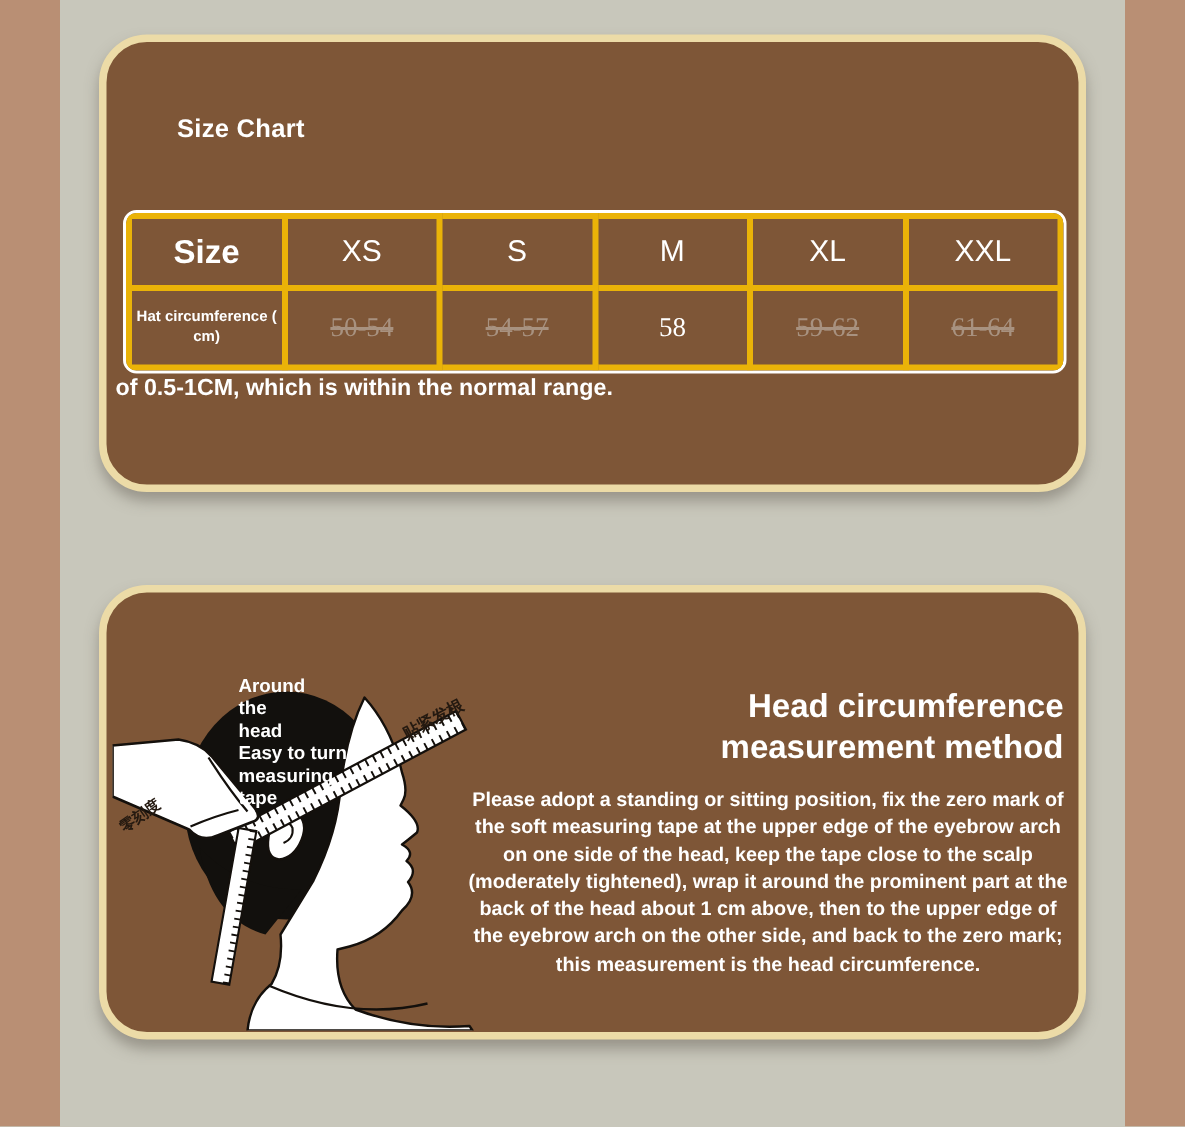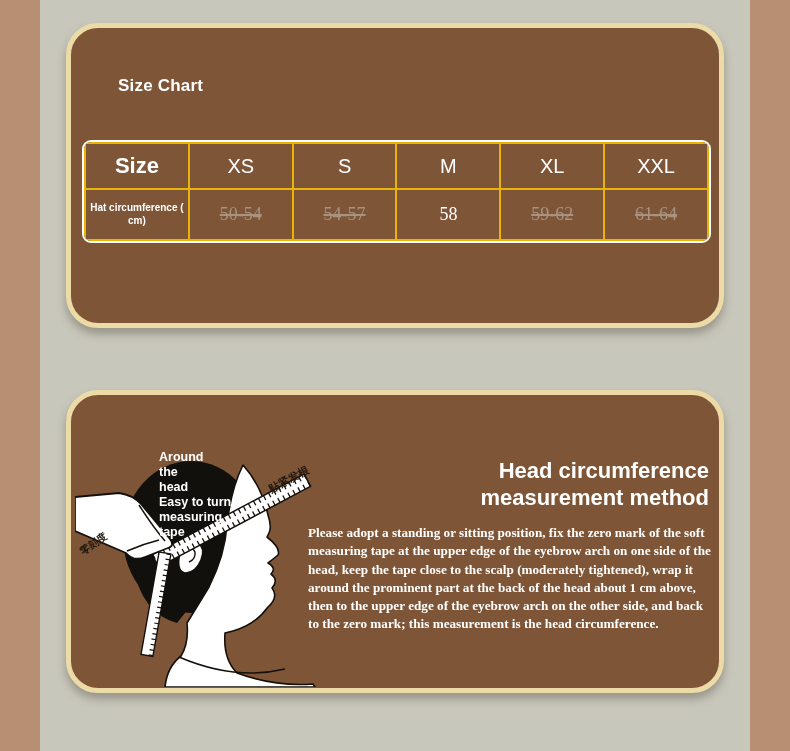--- a/index.html
+++ b/index.html
@@ -29,21 +29,21 @@
     color:#fff;font-size:17px;font-weight:bold;letter-spacing:.2px;
   }
   .table-wrap{
     position:absolute;left:11px;top:112px;width:625px;
     border:2px solid #fff;border-radius:9px;overflow:hidden;
   }
   table.size-table{
     width:100%;border-collapse:collapse;table-layout:fixed;
   }
   table.size-table th, table.size-table td{
-    border:2px solid #eab308;text-align:center;vertical-align:middle;
+    border:4px solid #eab308;text-align:center;vertical-align:middle;
     color:#fff;padding:0;
   }
   table.size-table tr:first-child th{height:44px;}
   table.size-table tr:last-child td{height:49px;}
   th.col-size{font-size:22px;font-weight:bold;}
   th.col-sz{font-size:20px;font-weight:400;}
   td.row-label{font-size:10px;font-weight:bold;line-height:1.25;padding:0 8px;}
   td.val{font-size:18px;font-weight:400;font-family:Liberation Serif, serif;}
   td.val.strike{color:#a89280;text-decoration:line-through;text-decoration-thickness:1.5px;}
   .note{
@@ -54,22 +54,21 @@
 
   
   .measure-text{position:absolute;left:218px;top:62px;width:420px;}
   .measure-heading{
     margin:0;color:#fff;font-size:22px;font-weight:bold;line-height:27px;text-align:right;
   }
   .measure-heading span{display:block;}
   .measure-body{
     margin:13px 0 0 19px;width:408px;
     color:#fff;font-size:13.2px;font-weight:bold;line-height:18.3px;
-    text-align:left;
-    font-family:Liberation Serif, serif;
+    text-align:center;
   }
   .illustration{position:absolute;left:4px;top:40px;}
   .illo-label{font-family:"Liberation Sans",sans-serif;font-weight:bold;font-size:12.5px;fill:#ffffff;}
   .illo-cn{font-family:"Liberation Sans",sans-serif;font-weight:bold;fill:#241910;}
 </style>
 </head>
 <body>
 
 <div>
   <div class="strip left"></div>
@@ -95,20 +94,21 @@
           <td class="val strike">54-57</td>
           <td class="val">58</td>
           <td class="val strike">59-62</td>
           <td class="val strike">61-64</td>
         </tr>
       </tbody>
         </table>
     </div>
 
     <p class="note">
+      <span>of 0.5-1CM, which is within the normal range.</span>
     </p>
   </section>
 
   <section class="panel" id="measure-panel">
 
     <svg class="illustration" width="242" height="252" viewBox="0 0 242 252">
 
       <ellipse cx="116" cy="102" rx="68" ry="76" fill="#12100d"></ellipse>
       <path d="M 58,130 Q 66,178 102,188 L 126,158 Q 84,158 58,130 Z" fill="#12100d"></path>
 

